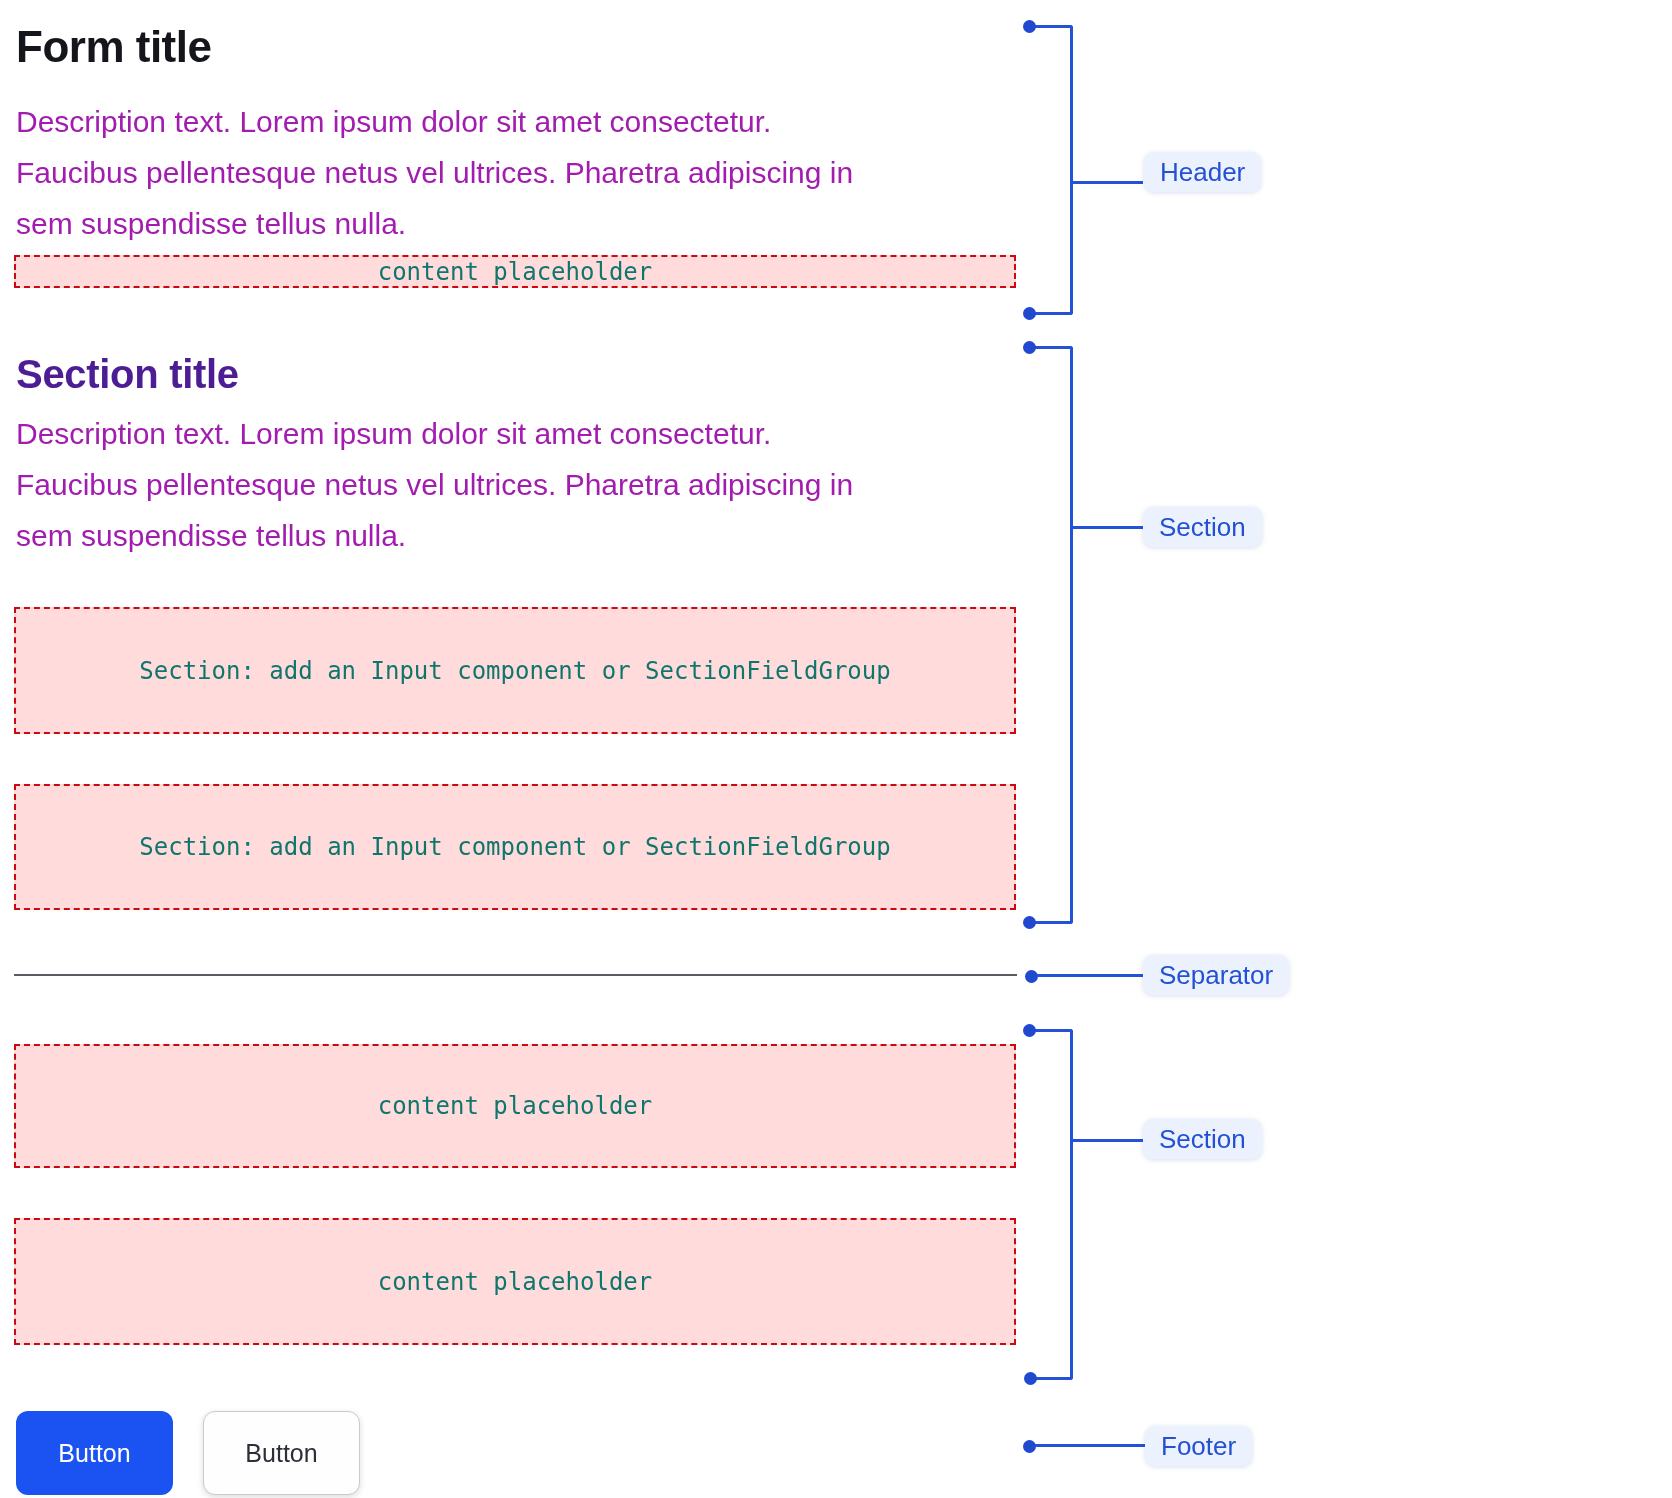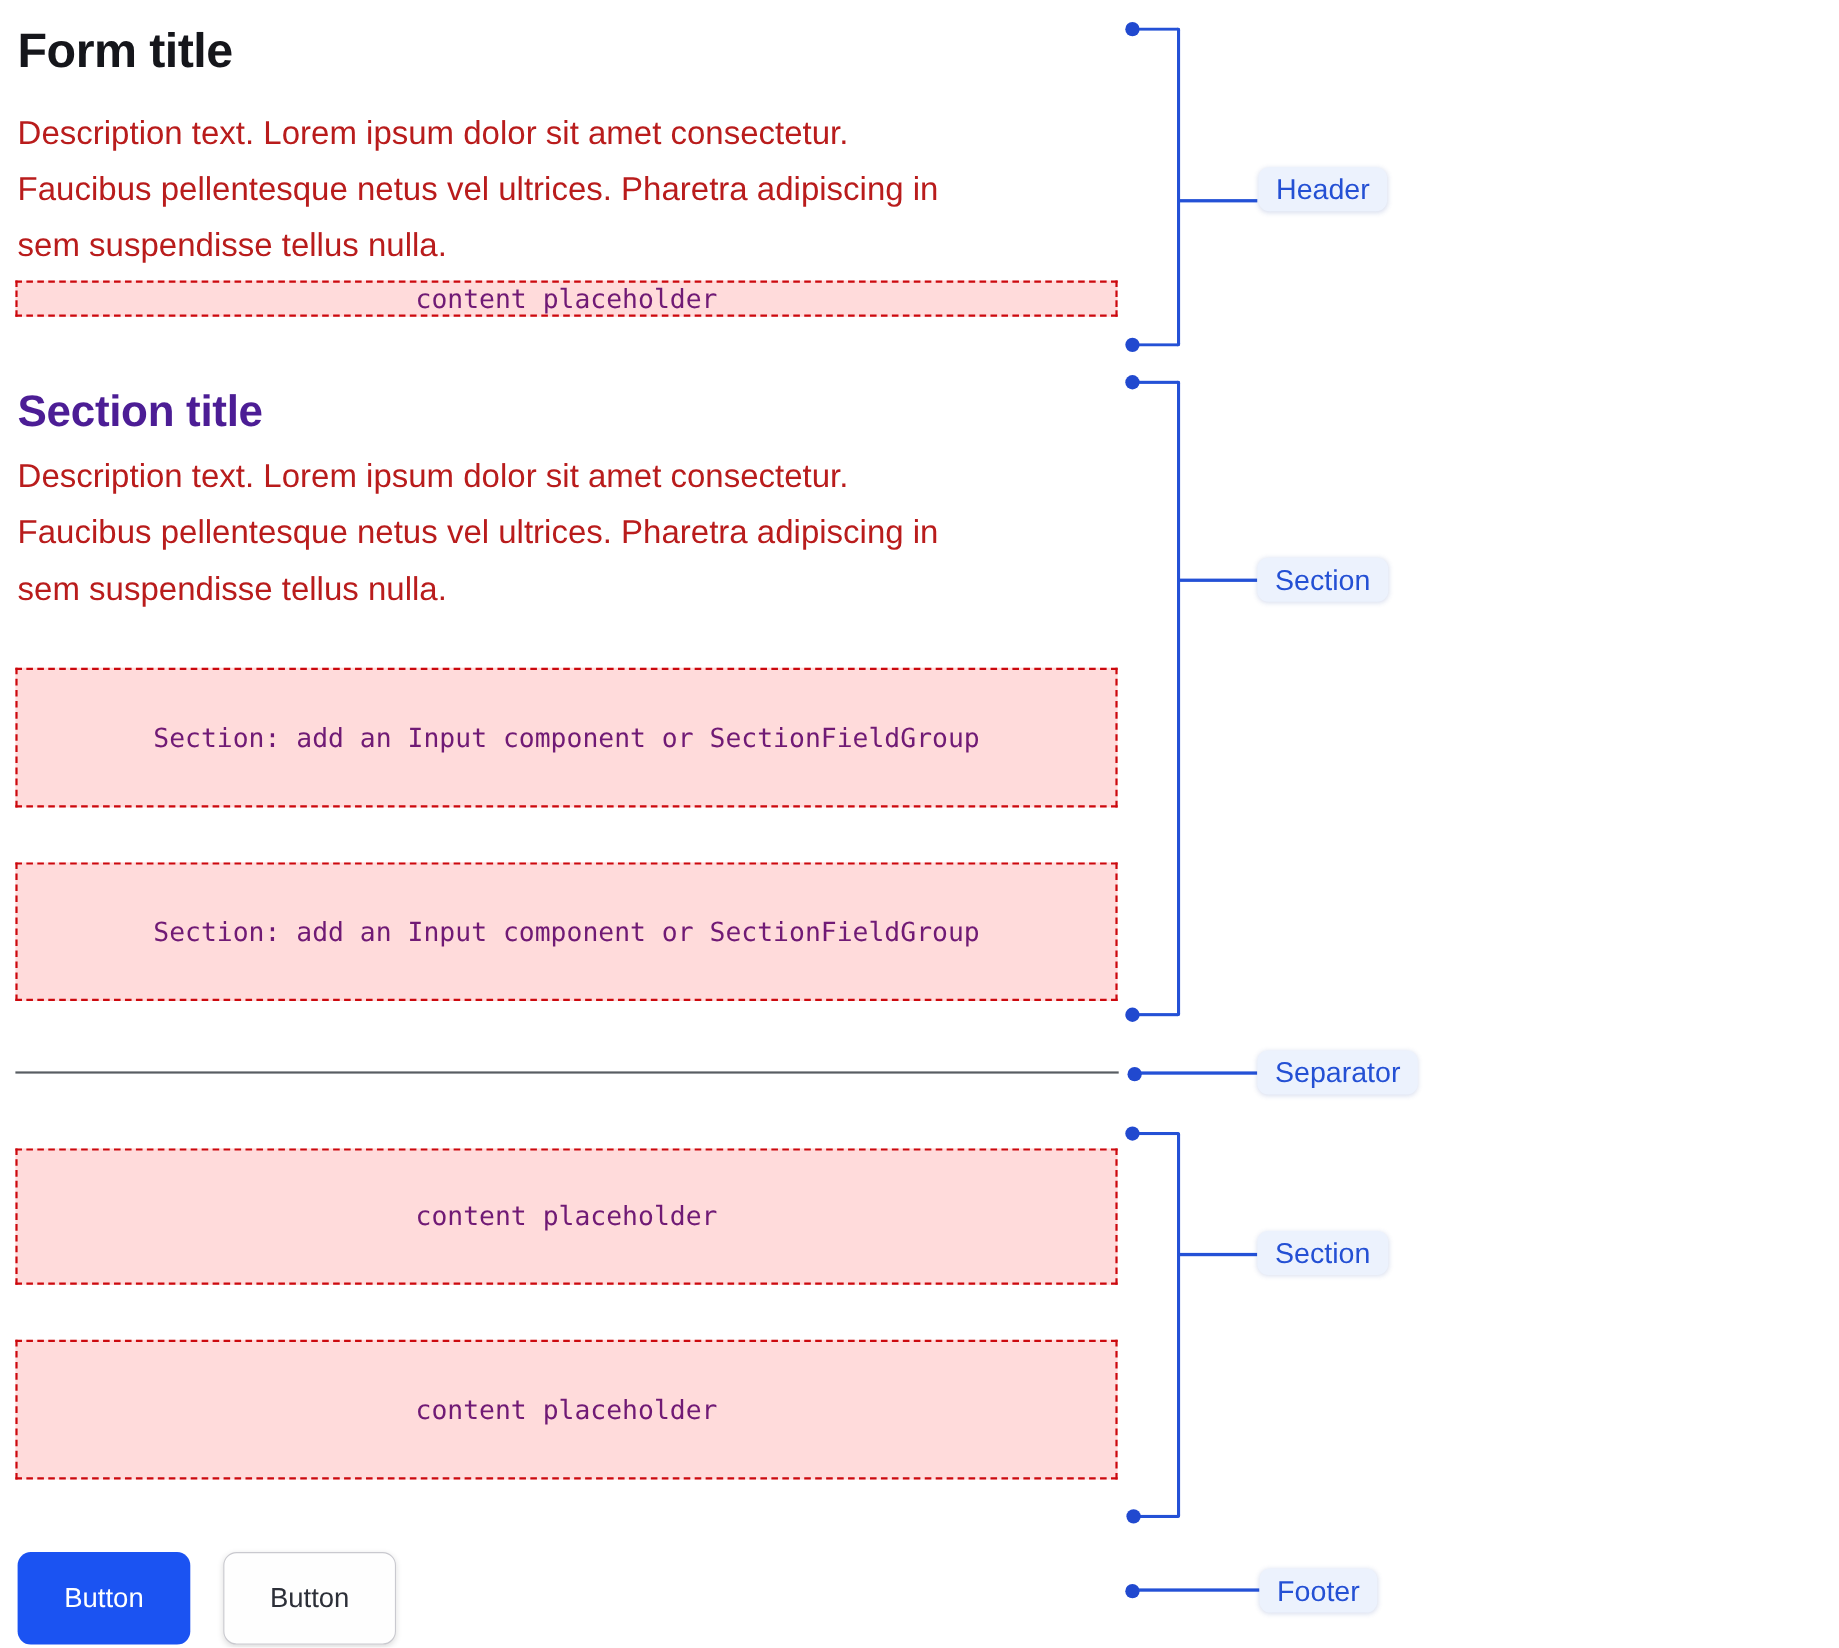--- a/index.html
+++ b/index.html
@@ -7,32 +7,32 @@
     position:relative;width:1672px;height:1498px;background:#ffffff;
     font-family:"Liberation Sans",sans-serif;overflow:hidden;text-decoration:underline;
   }
   
   .form-title{
     position:absolute;left:16px;top:22px;font-size:44px;font-weight:600;
     color:#15161b;letter-spacing:-0.5px;
   }
   .desc{
     position:absolute;left:16px;font-size:30px;line-height:51px;
-    color:#b91c1c;letter-spacing:0;
+    color:#a21caf;letter-spacing:0;
   }
   .desc-1{top:96px;}
   .desc-2{top:408px;}
   .section-title{
     position:absolute;left:16px;top:352px;font-size:40px;font-weight:600;
     color:#4c1d95;letter-spacing:-0.3px;
   }
   .ph{
     position:absolute;left:14px;width:1002px;box-sizing:border-box;
     background:#ffdbdb;border:2px dashed #cc090e;
-    color:#701a75;font-family:"DejaVu Sans Mono",monospace;font-size:24px;
+    color:#0f766e;font-family:"DejaVu Sans Mono",monospace;font-size:24px;
     display:flex;align-items:center;justify-content:center;text-align:center;
   }
   .ph-small{top:255px;height:33px;}
   .ph-big-1{top:607px;height:127px;}
   .ph-big-2{top:784px;height:126px;}
   .ph-low-1{top:1044px;height:124px;}
   .ph-low-2{top:1218px;height:127px;}
   .separator{
     position:absolute;left:14px;top:974px;width:1003px;height:0;
     border-top:2px solid #585d63;

